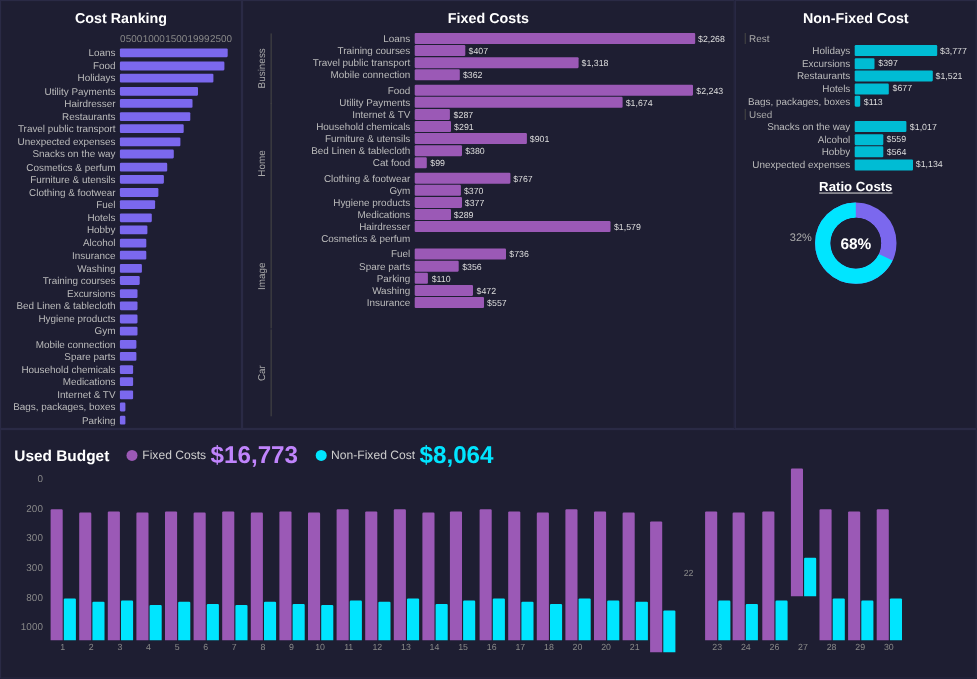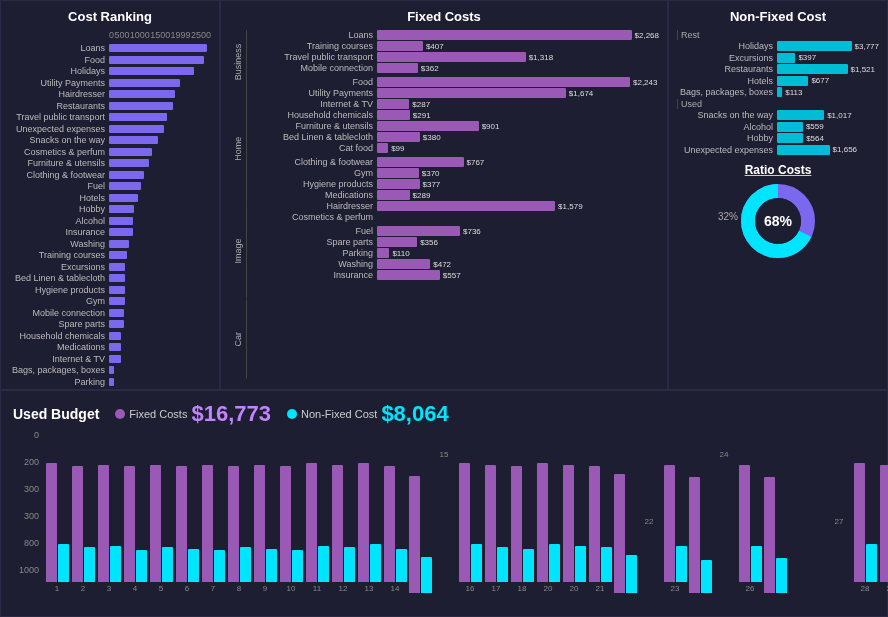--- a/index.html
+++ b/index.html
@@ -691,21 +691,21 @@
       <div class="nf-label">Hobby</div>
       <div class="nf-bar-wrap">
         <div class="nf-bar" style="width:25.636363636363633%"></div>
         <span class="nf-val">$564</span>
       </div>
           </div>
           <div class="nf-row">
       <div class="nf-label">Unexpected expenses</div>
       <div class="nf-bar-wrap">
         <div class="nf-bar" style="width:51.54545454545455%"></div>
-        <span class="nf-val">$1,656</span>
+        <span class="nf-val">$1,134</span>
       </div>
           </div>
         </div>
       </div>
     <div class="ratio-section">
       <div class="ratio-title">Ratio Costs</div>
       <div class="donut-container">
         <svg width="80" height="80" viewBox="0 0 80 80">
           <circle cx="40" cy="40" r="30" fill="none" stroke="#7b68ee" stroke-width="14" stroke-dasharray="188.5 188.5" stroke-dashoffset="0" transform="rotate(-90 40 40)"></circle>
           <circle cx="40" cy="40" r="30" fill="none" stroke="#00e5ff" stroke-width="14" stroke-dasharray="128.2 188.5" stroke-dashoffset="-60.3" transform="rotate(-90 40 40)"></circle>
@@ -833,21 +833,21 @@
               </div>
               <div style="font-size: 8px; color: rgb(136, 136, 136); text-align: center; margin-top: 2px; width: 24px;">13</div>
             </div>
             <div style="display: flex; flex-direction: column; align-items: center;">
               <div style="display: flex; align-items: flex-end; gap: 1px; height: 145px;">
                 <div style="width: 11px; height: 116px; background: rgb(155, 89, 182); border-radius: 1px 1px 0px 0px;"></div>
                 <div style="width: 11px; height: 33px; background: rgb(0, 229, 255); border-radius: 1px 1px 0px 0px;"></div>
               </div>
               <div style="font-size: 8px; color: rgb(136, 136, 136); text-align: center; margin-top: 2px; width: 24px;">14</div>
             </div>
-            <div style="display: flex; ">
+            <div style="display: flex; flex-direction: column; ">
               <div style="display: flex; align-items: flex-end; gap: 1px; height: 145px;">
                 <div style="width: 11px; height: 117px; background: rgb(155, 89, 182); border-radius: 1px 1px 0px 0px;"></div>
                 <div style="width: 11px; height: 36px; background: rgb(0, 229, 255); border-radius: 1px 1px 0px 0px;"></div>
               </div>
               <div style="font-size: 8px; color: rgb(136, 136, 136); text-align: center; margin-top: 2px; width: 24px;">15</div>
             </div>
             <div style="display: flex; flex-direction: column; align-items: center;">
               <div style="display: flex; align-items: flex-end; gap: 1px; height: 145px;">
                 <div style="width: 11px; height: 119px; background: rgb(155, 89, 182); border-radius: 1px 1px 0px 0px;"></div>
                 <div style="width: 11px; height: 38px; background: rgb(0, 229, 255); border-radius: 1px 1px 0px 0px;"></div>
@@ -896,35 +896,35 @@
               </div>
               <div style="font-size: 8px; color: rgb(136, 136, 136); text-align: center; margin-top: 2px; width: 24px;">22</div>
             </div>
             <div style="display: flex; flex-direction: column; align-items: center;">
               <div style="display: flex; align-items: flex-end; gap: 1px; height: 145px;">
                 <div style="width: 11px; height: 117px; background: rgb(155, 89, 182); border-radius: 1px 1px 0px 0px;"></div>
                 <div style="width: 11px; height: 36px; background: rgb(0, 229, 255); border-radius: 1px 1px 0px 0px;"></div>
               </div>
               <div style="font-size: 8px; color: rgb(136, 136, 136); text-align: center; margin-top: 2px; width: 24px;">23</div>
             </div>
-            <div style="display: flex; flex-direction: row; ">
+            <div style="display: flex; flex-direction: column; ">
               <div style="display: flex; align-items: flex-end; gap: 1px; height: 145px;">
                 <div style="width: 11px; height: 116px; background: rgb(155, 89, 182); border-radius: 1px 1px 0px 0px;"></div>
                 <div style="width: 11px; height: 33px; background: rgb(0, 229, 255); border-radius: 1px 1px 0px 0px;"></div>
               </div>
               <div style="font-size: 8px; color: rgb(136, 136, 136); text-align: center; margin-top: 2px; width: 24px;">24</div>
             </div>
             <div style="display: flex; flex-direction: column; align-items: center;">
               <div style="display: flex; align-items: flex-end; gap: 1px; height: 145px;">
                 <div style="width: 11px; height: 117px; background: rgb(155, 89, 182); border-radius: 1px 1px 0px 0px;"></div>
                 <div style="width: 11px; height: 36px; background: rgb(0, 229, 255); border-radius: 1px 1px 0px 0px;"></div>
               </div>
               <div style="font-size: 8px; color: rgb(136, 136, 136); text-align: center; margin-top: 2px; width: 24px;">26</div>
             </div>
-            <div style="display: flex; flex-direction: row; align-items: center; gap: 40px;">
+            <div style="display: flex; flex-direction: column; align-items: center; gap: 40px;">
               <div style="display: flex; align-items: flex-end; gap: 1px; height: 145px;">
                 <div style="width: 11px; height: 116px; background: rgb(155, 89, 182); border-radius: 1px 1px 0px 0px;"></div>
                 <div style="width: 11px; height: 35px; background: rgb(0, 229, 255); border-radius: 1px 1px 0px 0px;"></div>
               </div>
               <div style="font-size: 8px; color: rgb(136, 136, 136); text-align: center; margin-top: 2px; width: 24px;">27</div>
             </div>
             <div style="display: flex; flex-direction: column; align-items: center;">
               <div style="display: flex; align-items: flex-end; gap: 1px; height: 145px;">
                 <div style="width: 11px; height: 119px; background: rgb(155, 89, 182); border-radius: 1px 1px 0px 0px;"></div>
                 <div style="width: 11px; height: 38px; background: rgb(0, 229, 255); border-radius: 1px 1px 0px 0px;"></div>

